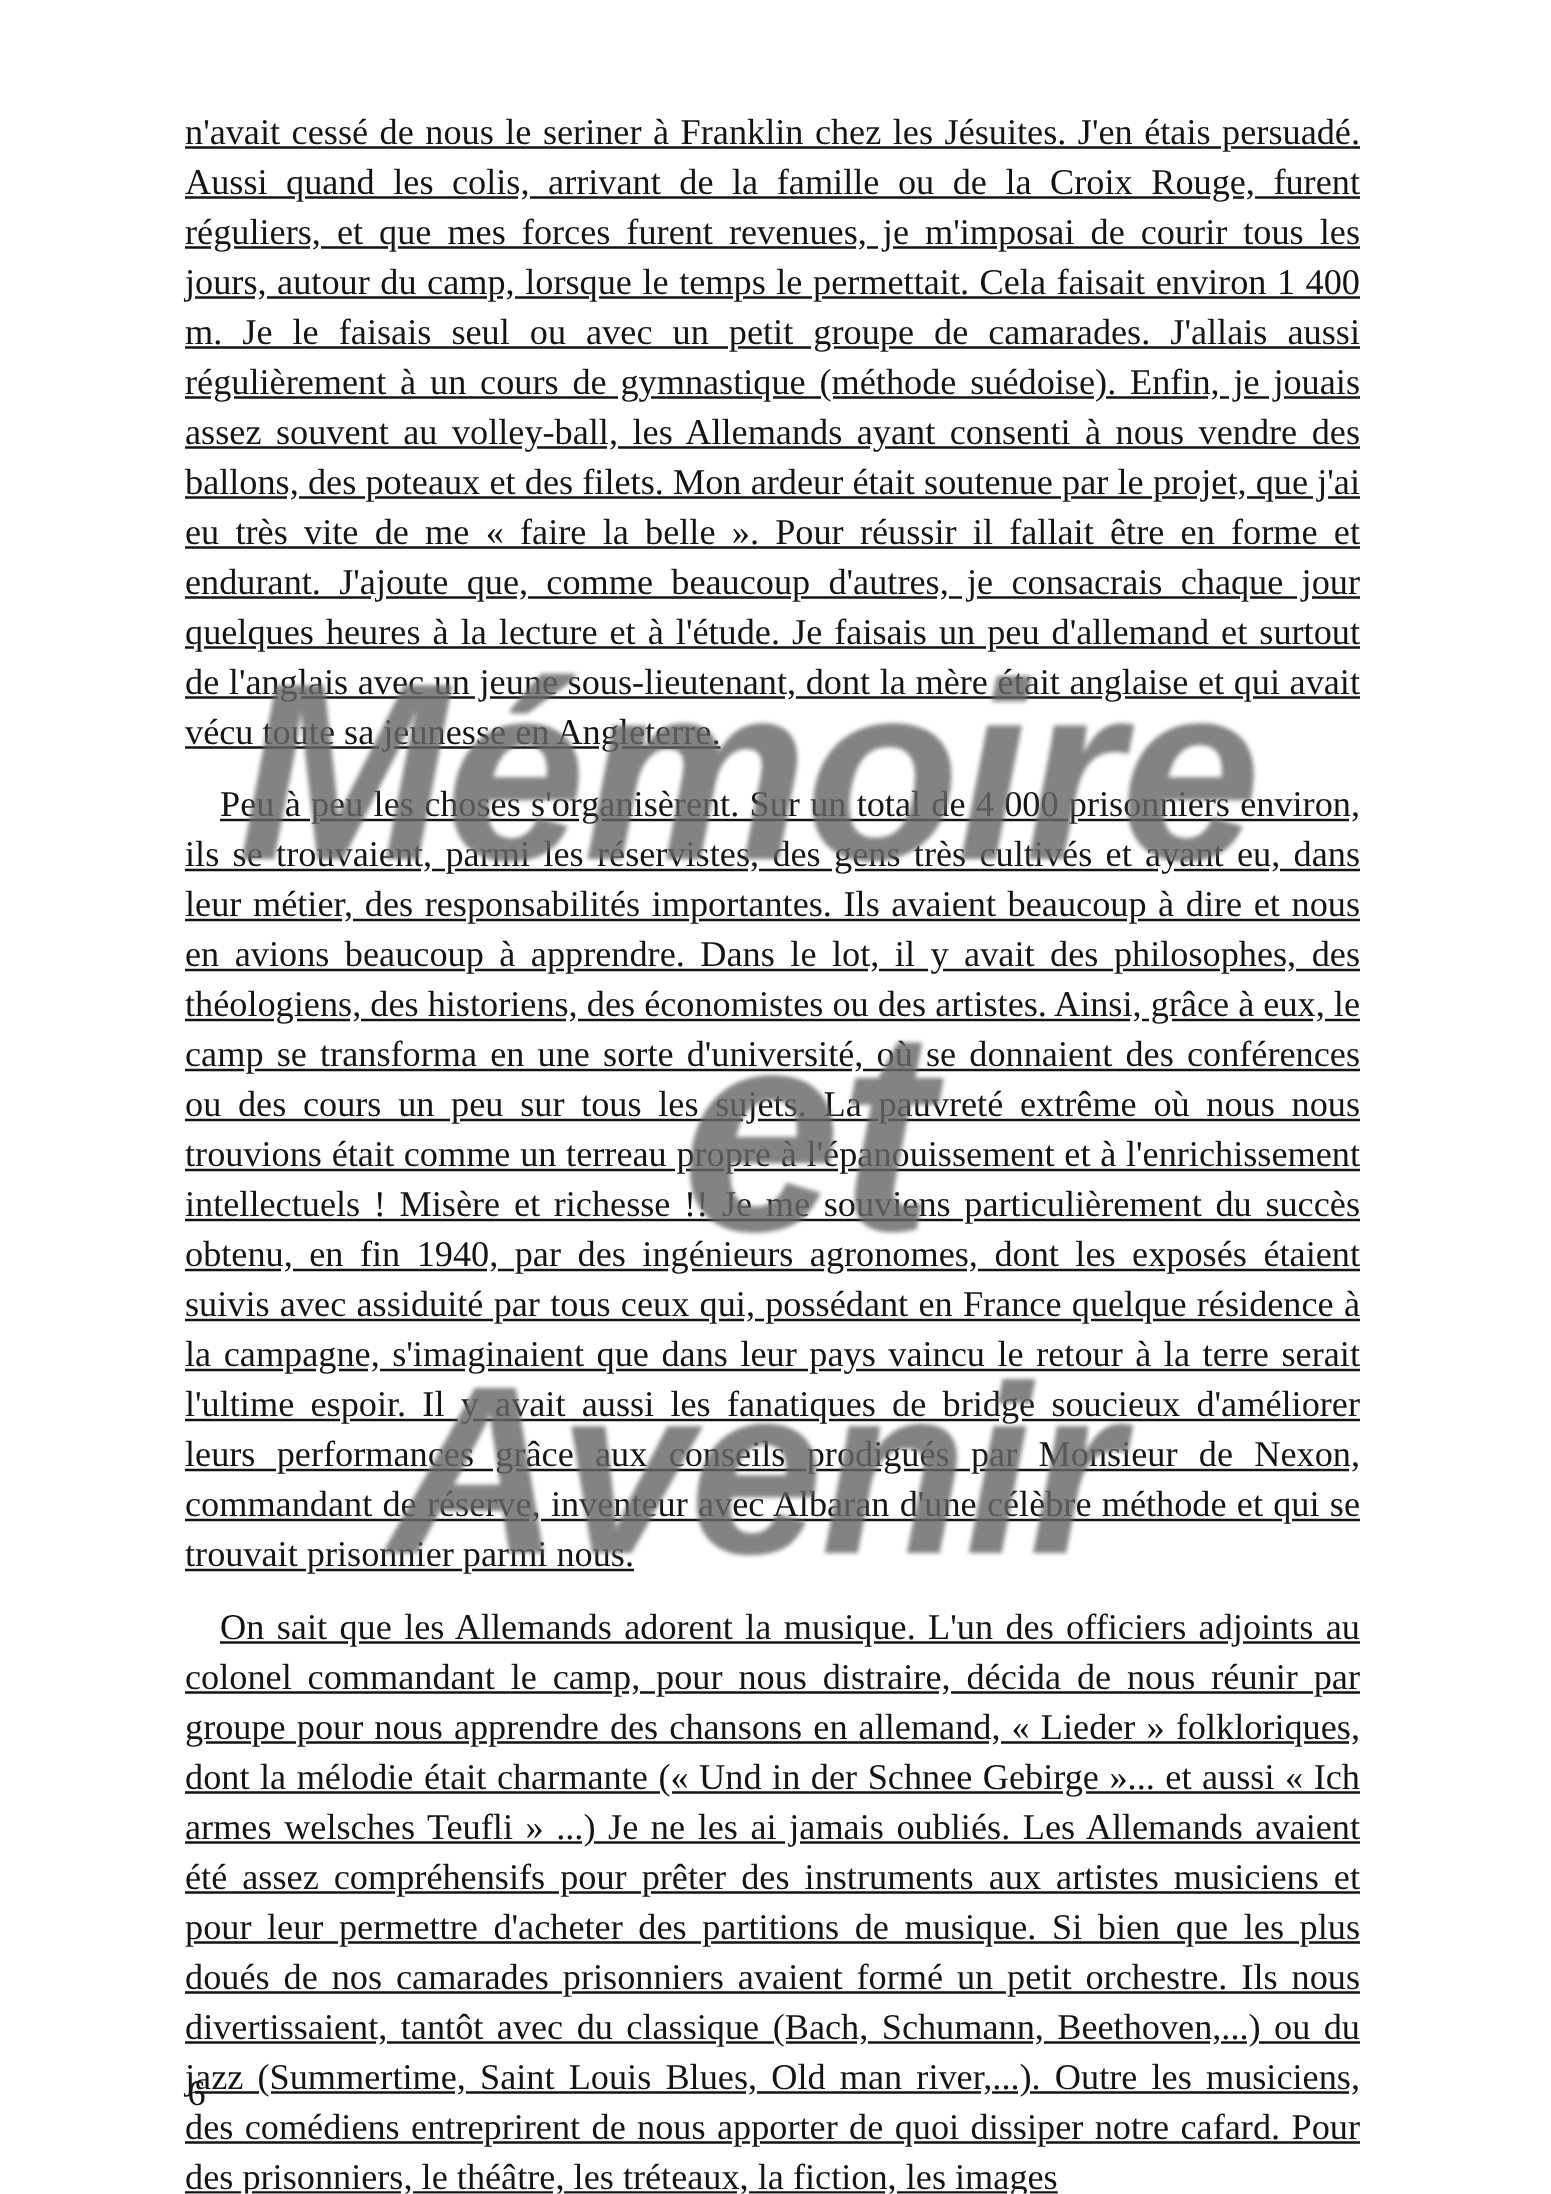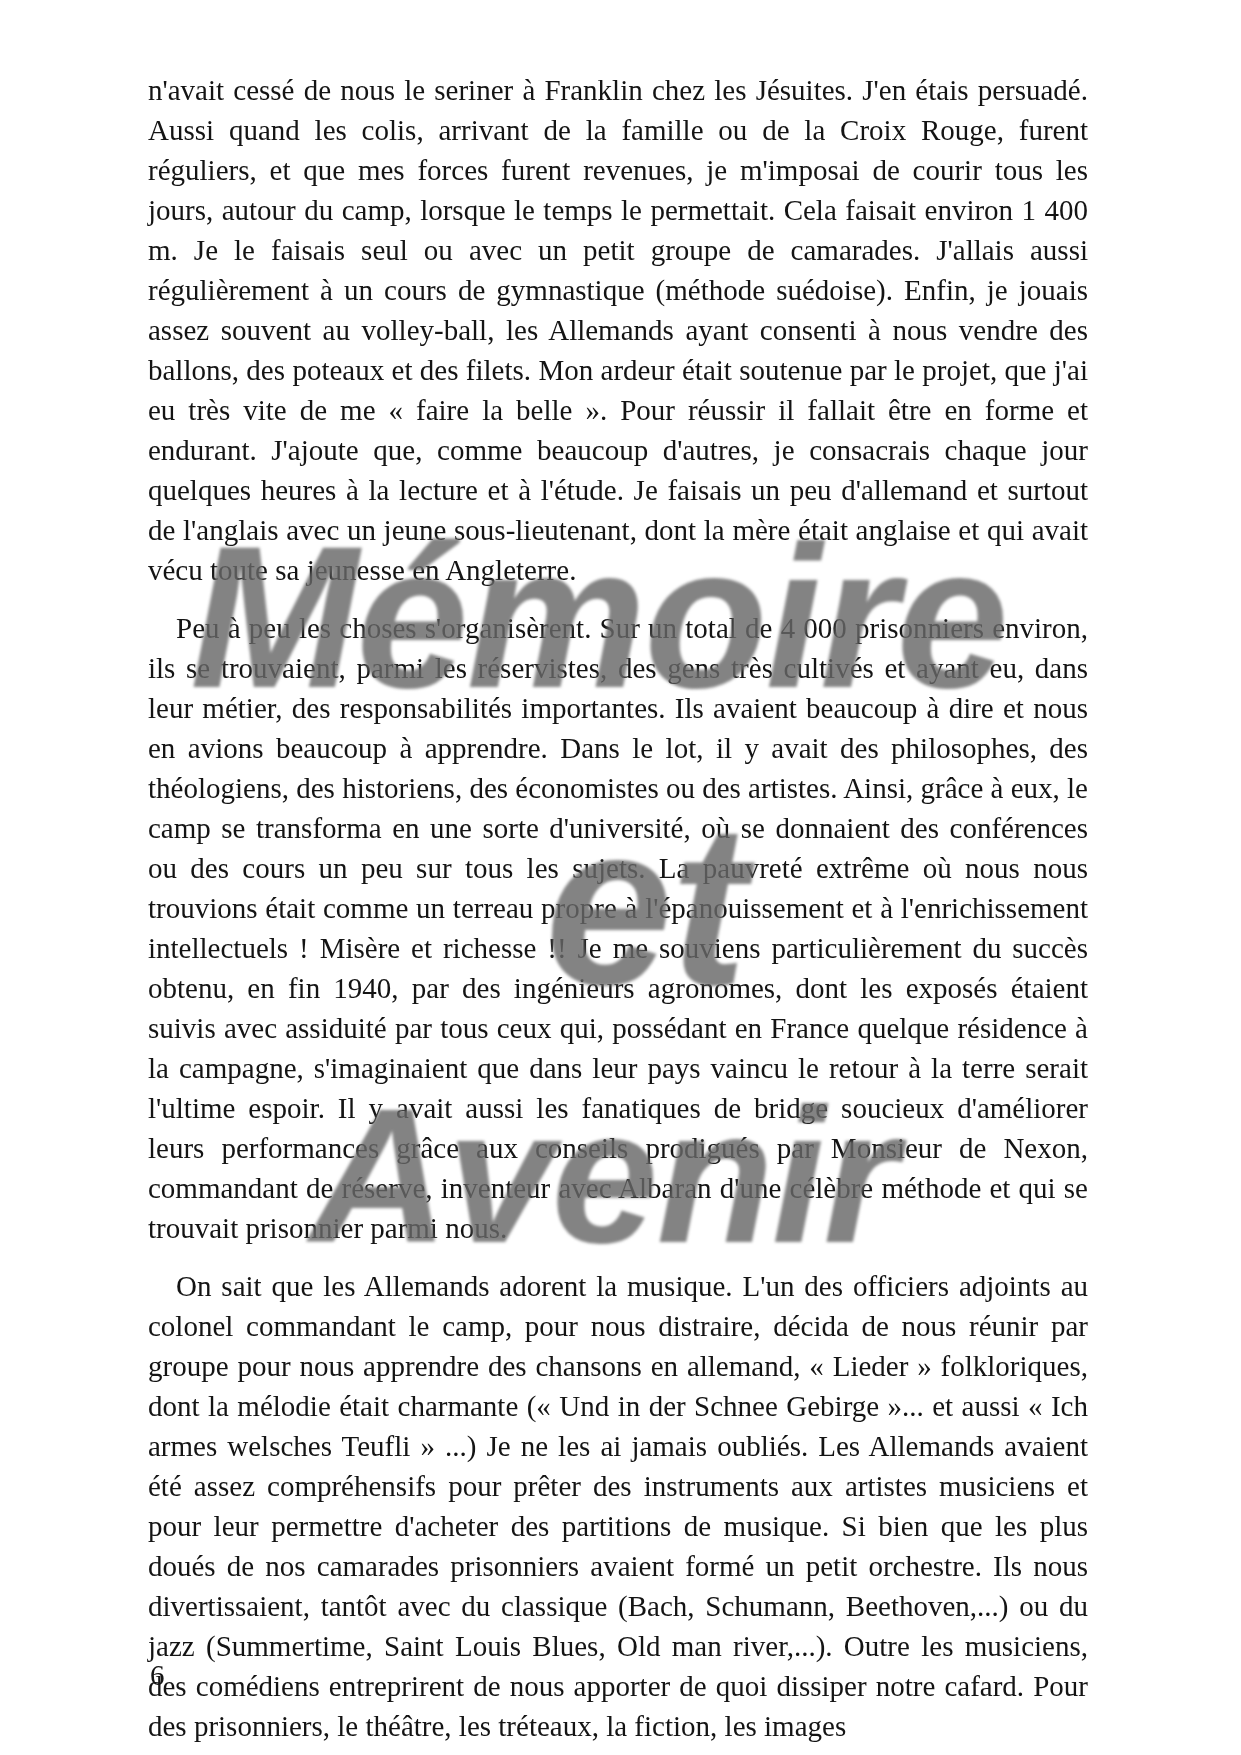--- a/index.html
+++ b/index.html
@@ -20,22 +20,23 @@
     position: absolute;
     left: 148px;
     top: 70px;
     width: 940px;
     font-size: 29px;
     line-height: 40px;
     text-align: justify;
     z-index: 1;
   }
   .content p {
-    margin: 0 0 18px 0;
+    margin: 16px 0 18px 0;
     text-indent: 28px;
+    text-decoration: underline;
   }
   .content p.first {
     text-indent: 0;
   }
   .pagenum {
     position: absolute;
     left: 150px;
     top: 1655px;
     font-size: 29px;
     line-height: 40px;

